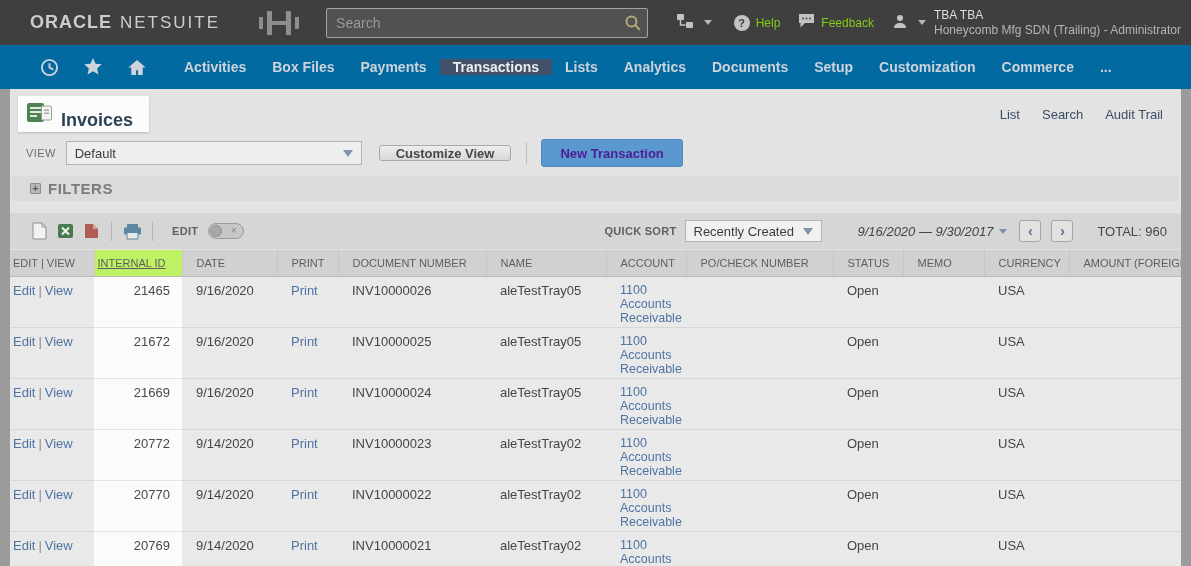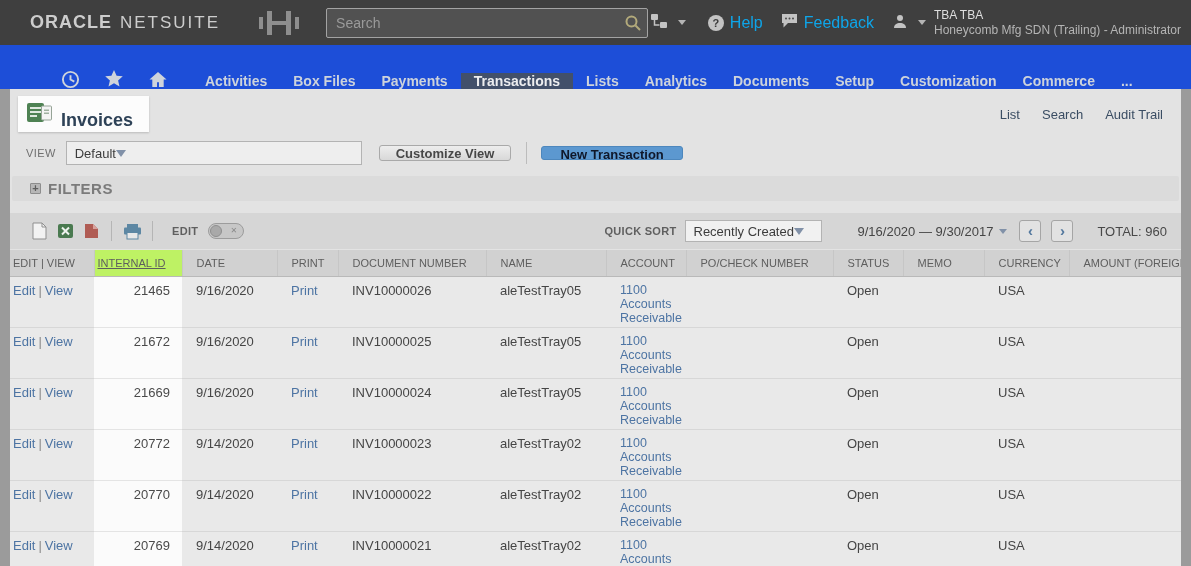--- a/index.html
+++ b/index.html
@@ -22,36 +22,36 @@
   .company-logo { margin-left: 38px; display: flex; align-items: center; }
   .global-search { margin-left: 26px; position: relative; width: 322px; height: 30px; }
   .global-search input {
     width: 100%; height: 100%; background: #515151; border: 1px solid #a3a3a3;
     border-radius: 2px; color: #c0c0c0; font-size: 14px; padding: 0 30px 0 9px; outline: none;
   }
   .global-search input::placeholder { color: #9a9a9a; }
   .search-icon { position: absolute; right: 7px; top: 7px; cursor: pointer; }
   .top-right { margin-left: auto; margin-right: 10px; display: flex; align-items: center; }
   .top-item { display: flex; align-items: center; gap: 6px; cursor: pointer; }
-  .top-label { color: #0ea5e9; font-size: 16px; }
+  .top-label { color: #84cc16; font-size: 12px; }
   .help-circle {
     width: 16px; height: 16px; border-radius: 50%; background: #c3c3c3; color: #3c3c3c;
     font-size: 11px; font-weight: bold; display: inline-flex; align-items: center; justify-content: center;
   }
   .caret-tiny {
     width: 0; height: 0; border-left: 4px solid transparent; border-right: 4px solid transparent;
     border-top: 5px solid #b5b5b5; display: inline-block; margin-left: 4px;
   }
   .user-info { margin-left: 8px; line-height: 1.25; }
   .user-name { color: #dedede; font-size: 12px; }
   .user-role { color: #b5b5b5; font-size: 12px; }
   .sp22 { width: 22px; } .sp18 { width: 18px; }
 
   
-  .navbar { height: 44px; background: #1d4ed8; display: flex; align-items: flex-end; padding-left: 21px; }
+  .navbar { height: 44px; background: #0369a1; display: flex; align-items: center; }
   .nav-icons { display: flex; align-items: center; padding-left: 30px; gap: 4px; }
   .nav-icon { padding: 0 10px; display: flex; align-items: center; height: 100%; cursor: pointer; }
   .nav-menu { display: flex; align-items: stretch; margin-left: 14px; }
   .nav-item {
     display: flex; align-items: center; padding: 0 13px; color: #cdd3db;
     font-size: 14px; font-weight: 600; cursor: pointer; white-space: nowrap;
   }
   .nav-item.active { background: #42506a; color: #ecedef; }
 
   
@@ -66,38 +66,38 @@
     height: 36px; padding: 0 16px 0 8px; box-shadow: 0 1px 2px rgba(0,0,0,.18);
   }
   .page-title { font-size: 18px; font-weight: bold; color: #2e4257; margin-top: 12px; }
   .header-links { position: absolute; right: 12px; top: 50%; transform: translateY(-50%); display: flex; gap: 22px; }
   .header-links a { color: #3a4d63; font-size: 13px; }
 
   .view-row { margin-top: 7px; height: 28px; display: flex; align-items: center; }
   .view-label { margin-left: 16px; font-size: 11px; color: #6f6f6f; letter-spacing: .4px; }
   .select {
     background: #eeeeee; border: 1px solid #b3b3b3; display: flex; align-items: center;
-    padding: 0 8px; font-size: 13px; color: #3c3c3c; cursor: pointer;
+    justify-content: space-between; padding: 0 8px; font-size: 13px; color: #3c3c3c; cursor: pointer;
   }
   .view-select { margin-left: 10px; width: 296px; height: 24px; }
   .caret-down {
     width: 0; height: 0; border-left: 5px solid transparent; border-right: 5px solid transparent;
     border-top: 7px solid #8191a8; display: inline-block;
   }
   .caret-down.sm { border-left-width: 4px; border-right-width: 4px; border-top-width: 5px; margin-left: 6px; }
   .btn-gray {
     margin-left: 17px; height: 16px; padding: 0 16px;
     background: linear-gradient(#ededed, #d8d8d8); border: 1px solid #a9a9a9; border-radius: 3px;
     font-size: 13px; font-weight: 600; color: #474747;
   }
   .vdiv { margin-left: 15px; width: 1px; height: 22px; background: #bcbcbc; }
   .btn-blue {
-    margin-left: 14px; height: 14px; padding: 0 18px;
+    margin-left: 14px; height: 28px; padding: 0 18px;
     background: #5c98d0; border: 1px solid #4d87bd; border-radius: 3px;
-    font-size: 13px; font-weight: 700; color: #0f172a;
+    font-size: 13px; font-weight: 700; color: #4c1d95;
   }
 
   .filters-bar {
     margin: 9px 2px 0; height: 25px; background: #dbdbdb; border-radius: 2px;
     display: flex; align-items: center; padding-left: 18px; gap: 7px; cursor: pointer;
   }
   .plus-box {
     width: 11px; height: 11px; background: #b7b7b7; border: 1px solid #8d8d8d; border-radius: 1px;
     color: #5e5e5e; font-size: 11px; line-height: 8px; font-weight: bold; text-align: center;
   }
@@ -112,21 +112,21 @@
   .tb-sep { width: 1px; height: 20px; background: #b5b5b5; margin: 0 7px; }
   .edit-label { margin-left: 12px; font-size: 11px; font-weight: bold; color: #5f5f5f; letter-spacing: .3px; }
   .toggle {
     margin-left: 10px; width: 36px; height: 16px; border: 1px solid #9c9c9c; border-radius: 9px;
     background: #c7c7c7; position: relative; display: inline-block; cursor: pointer;
   }
   .toggle .knob { position: absolute; left: 1px; top: 1px; width: 12px; height: 12px; border-radius: 50%; background: #a9a9a9; border: 1px solid #8f8f8f; }
   .toggle .x { position: absolute; right: 6px; top: 50%; transform: translateY(-50%); font-size: 8px; color: #8a8a8a; line-height: 1; }
   .qs-label { margin-left: auto; font-size: 11px; font-weight: bold; color: #5f5f5f; letter-spacing: .3px; }
   .qs-select { margin-left: 8px; width: 137px; height: 22px; background: #f1f1f1; }
-  .date-range { margin-left: 36px; display: flex; align-items: center; font-size: 13px; color: #454545; cursor: pointer; white-space: nowrap; }
+  .date-range { margin-left: 36px; display: flex; align-items: center; font-size: 13px; color: #454545; cursor: pointer; white-space: nowrap; font-style: italic; }
   .pager {
     margin-left: 12px; width: 22px; height: 22px; background: #e2e2e2; border: 1px solid #a5a5a5;
     border-radius: 3px; color: #53789e; font-size: 15px; font-weight: bold; line-height: 1; padding-bottom: 2px;
   }
   .pager + .pager { margin-left: 10px; }
   .total { margin-left: 24px; font-size: 13px; color: #484848; white-space: nowrap; }
 
   
   table.grid { margin-top: 1px; width: 1171px; table-layout: fixed; border-collapse: collapse; }
   table.grid th {

